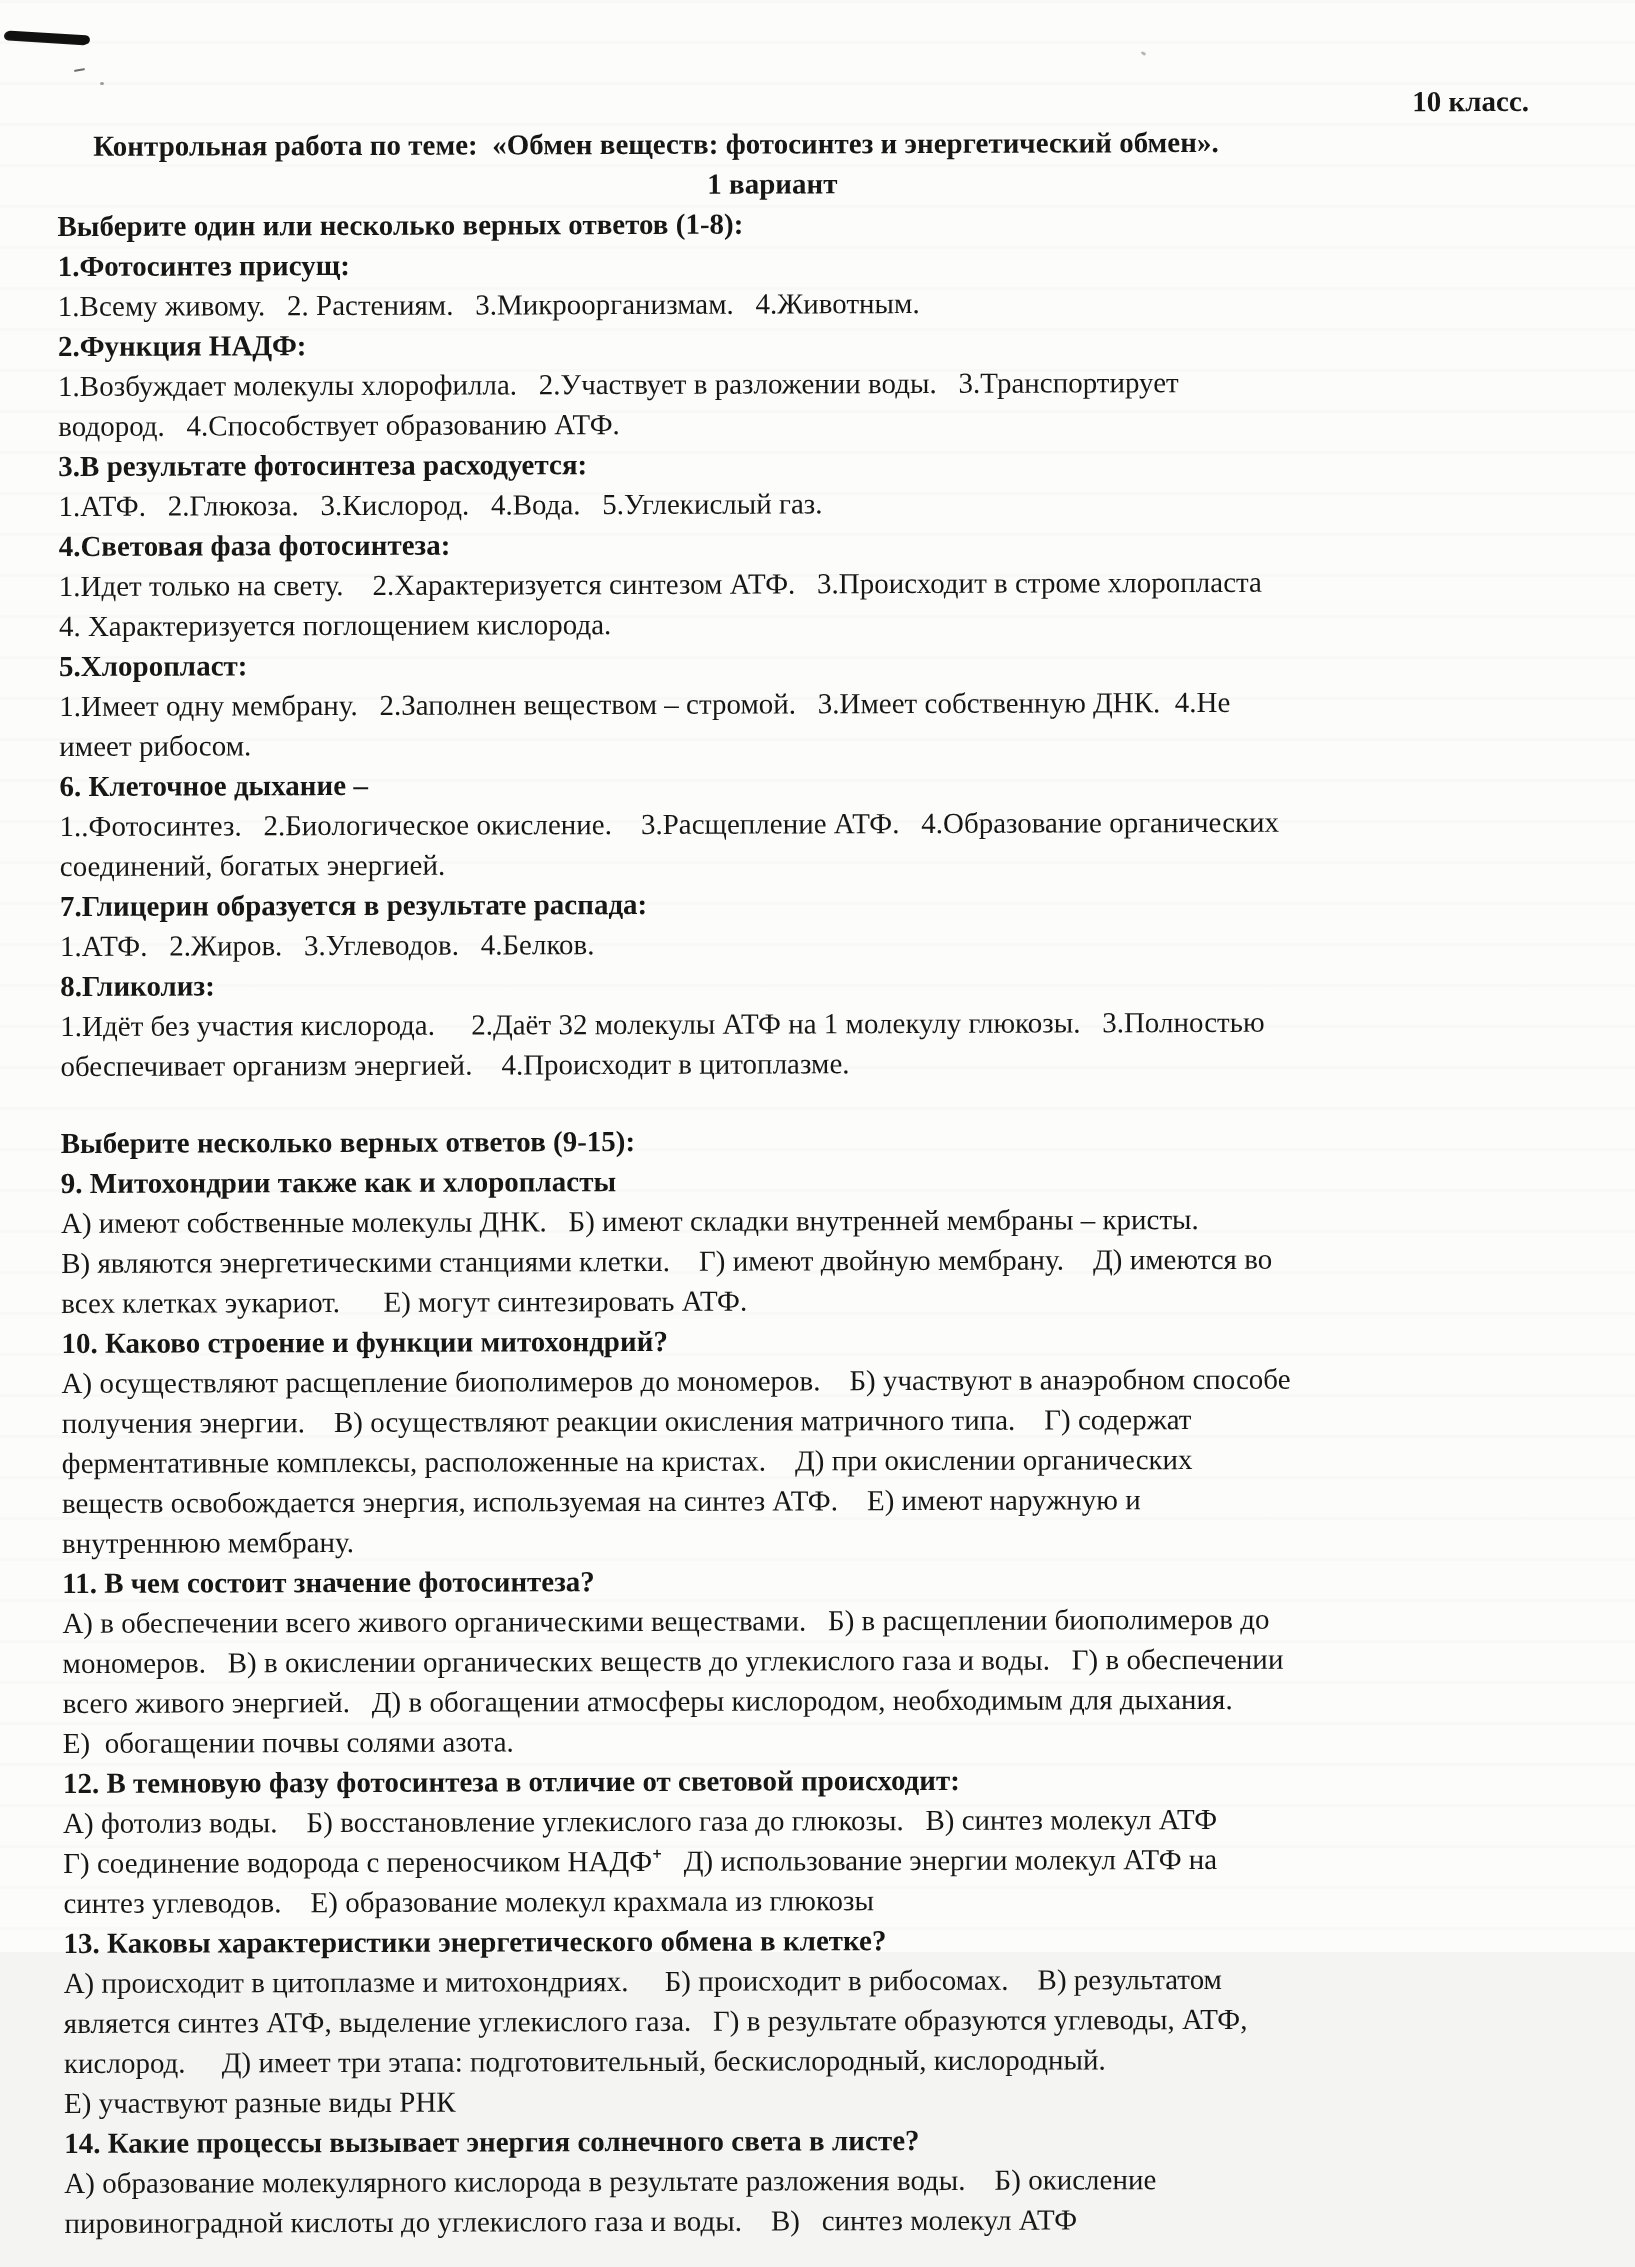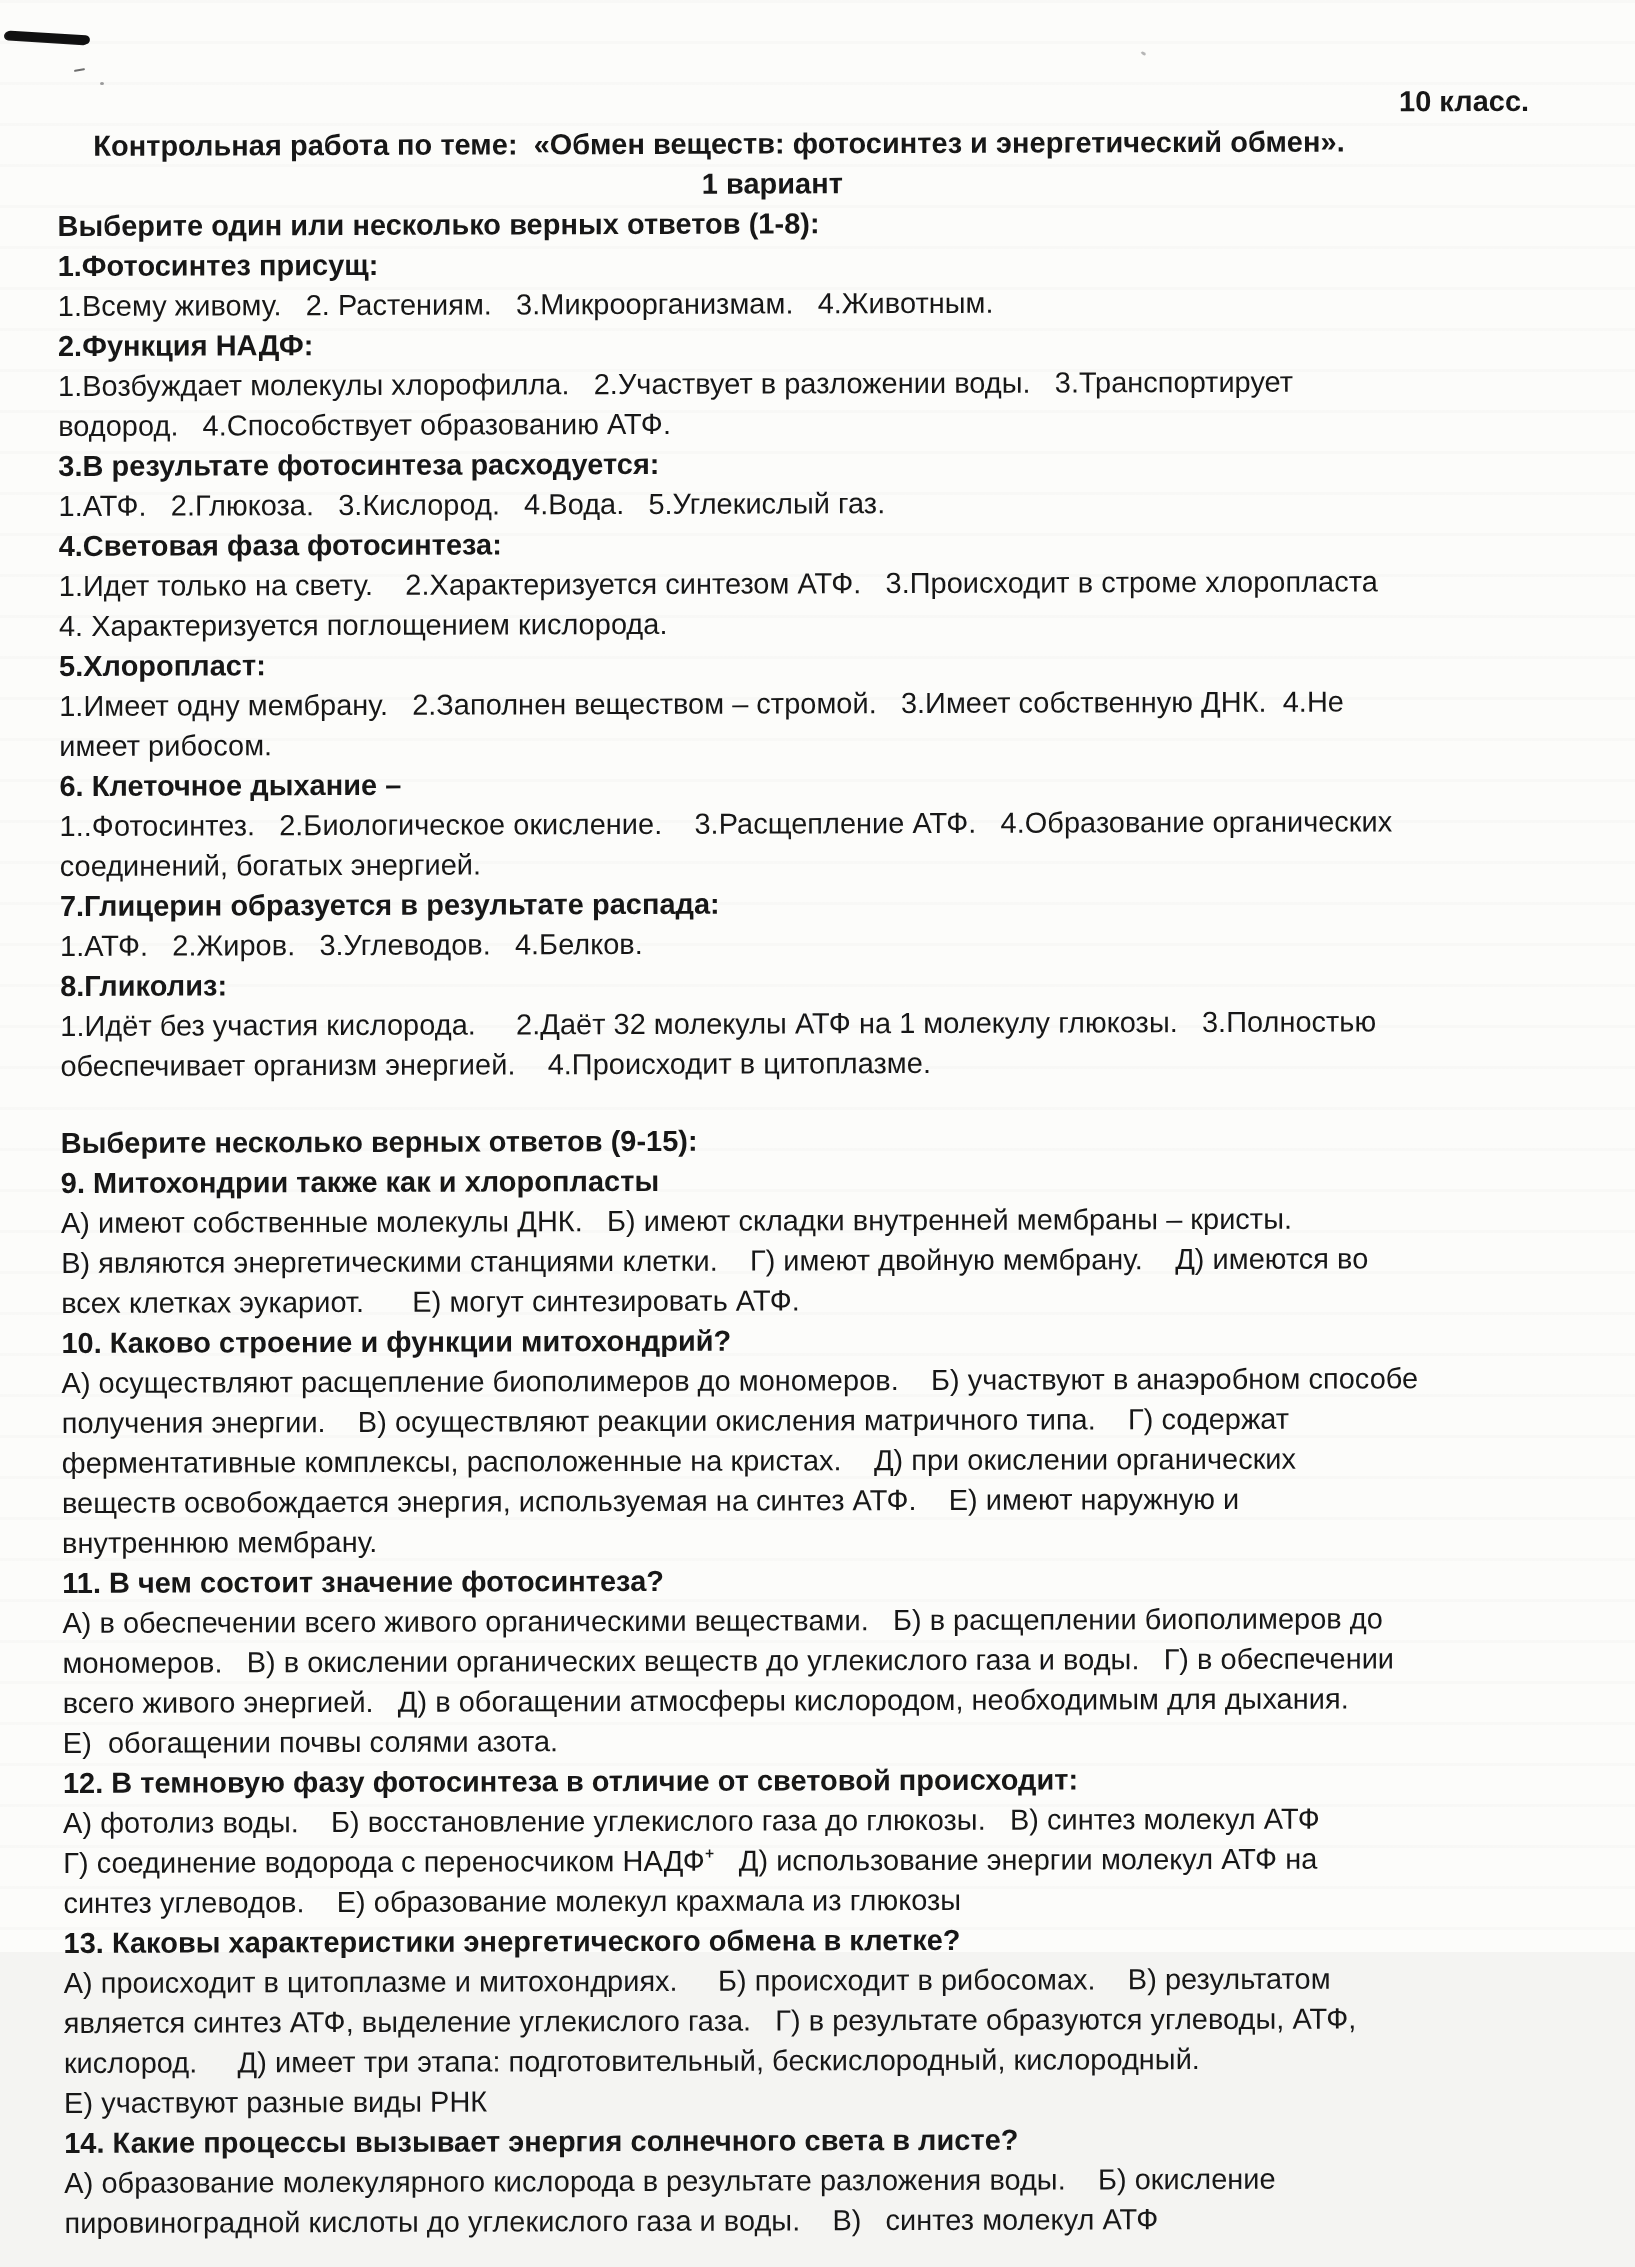--- a/index.html
+++ b/index.html
@@ -16,21 +16,21 @@
     position: relative;
     width: 1635px;
     height: 1952px;
     background-color: #fcfcfa;
     
     background-image: repeating-linear-gradient(
       180deg,
       rgba(0,0,0,0.016) 0px, rgba(0,0,0,0.016) 3px,
       rgba(0,0,0,0.0) 3px, rgba(0,0,0,0.0) 41px
     );
-    font-family: Liberation Sans, sans-serif;
+    font-family: Liberation Serif, serif;
     color: #171717;
   }
   .content {
     position: absolute;
     left: 57px;
     top: 86px;
     width: 1560px;
     transform: rotate(-0.2deg);
     transform-origin: top left;
   }

